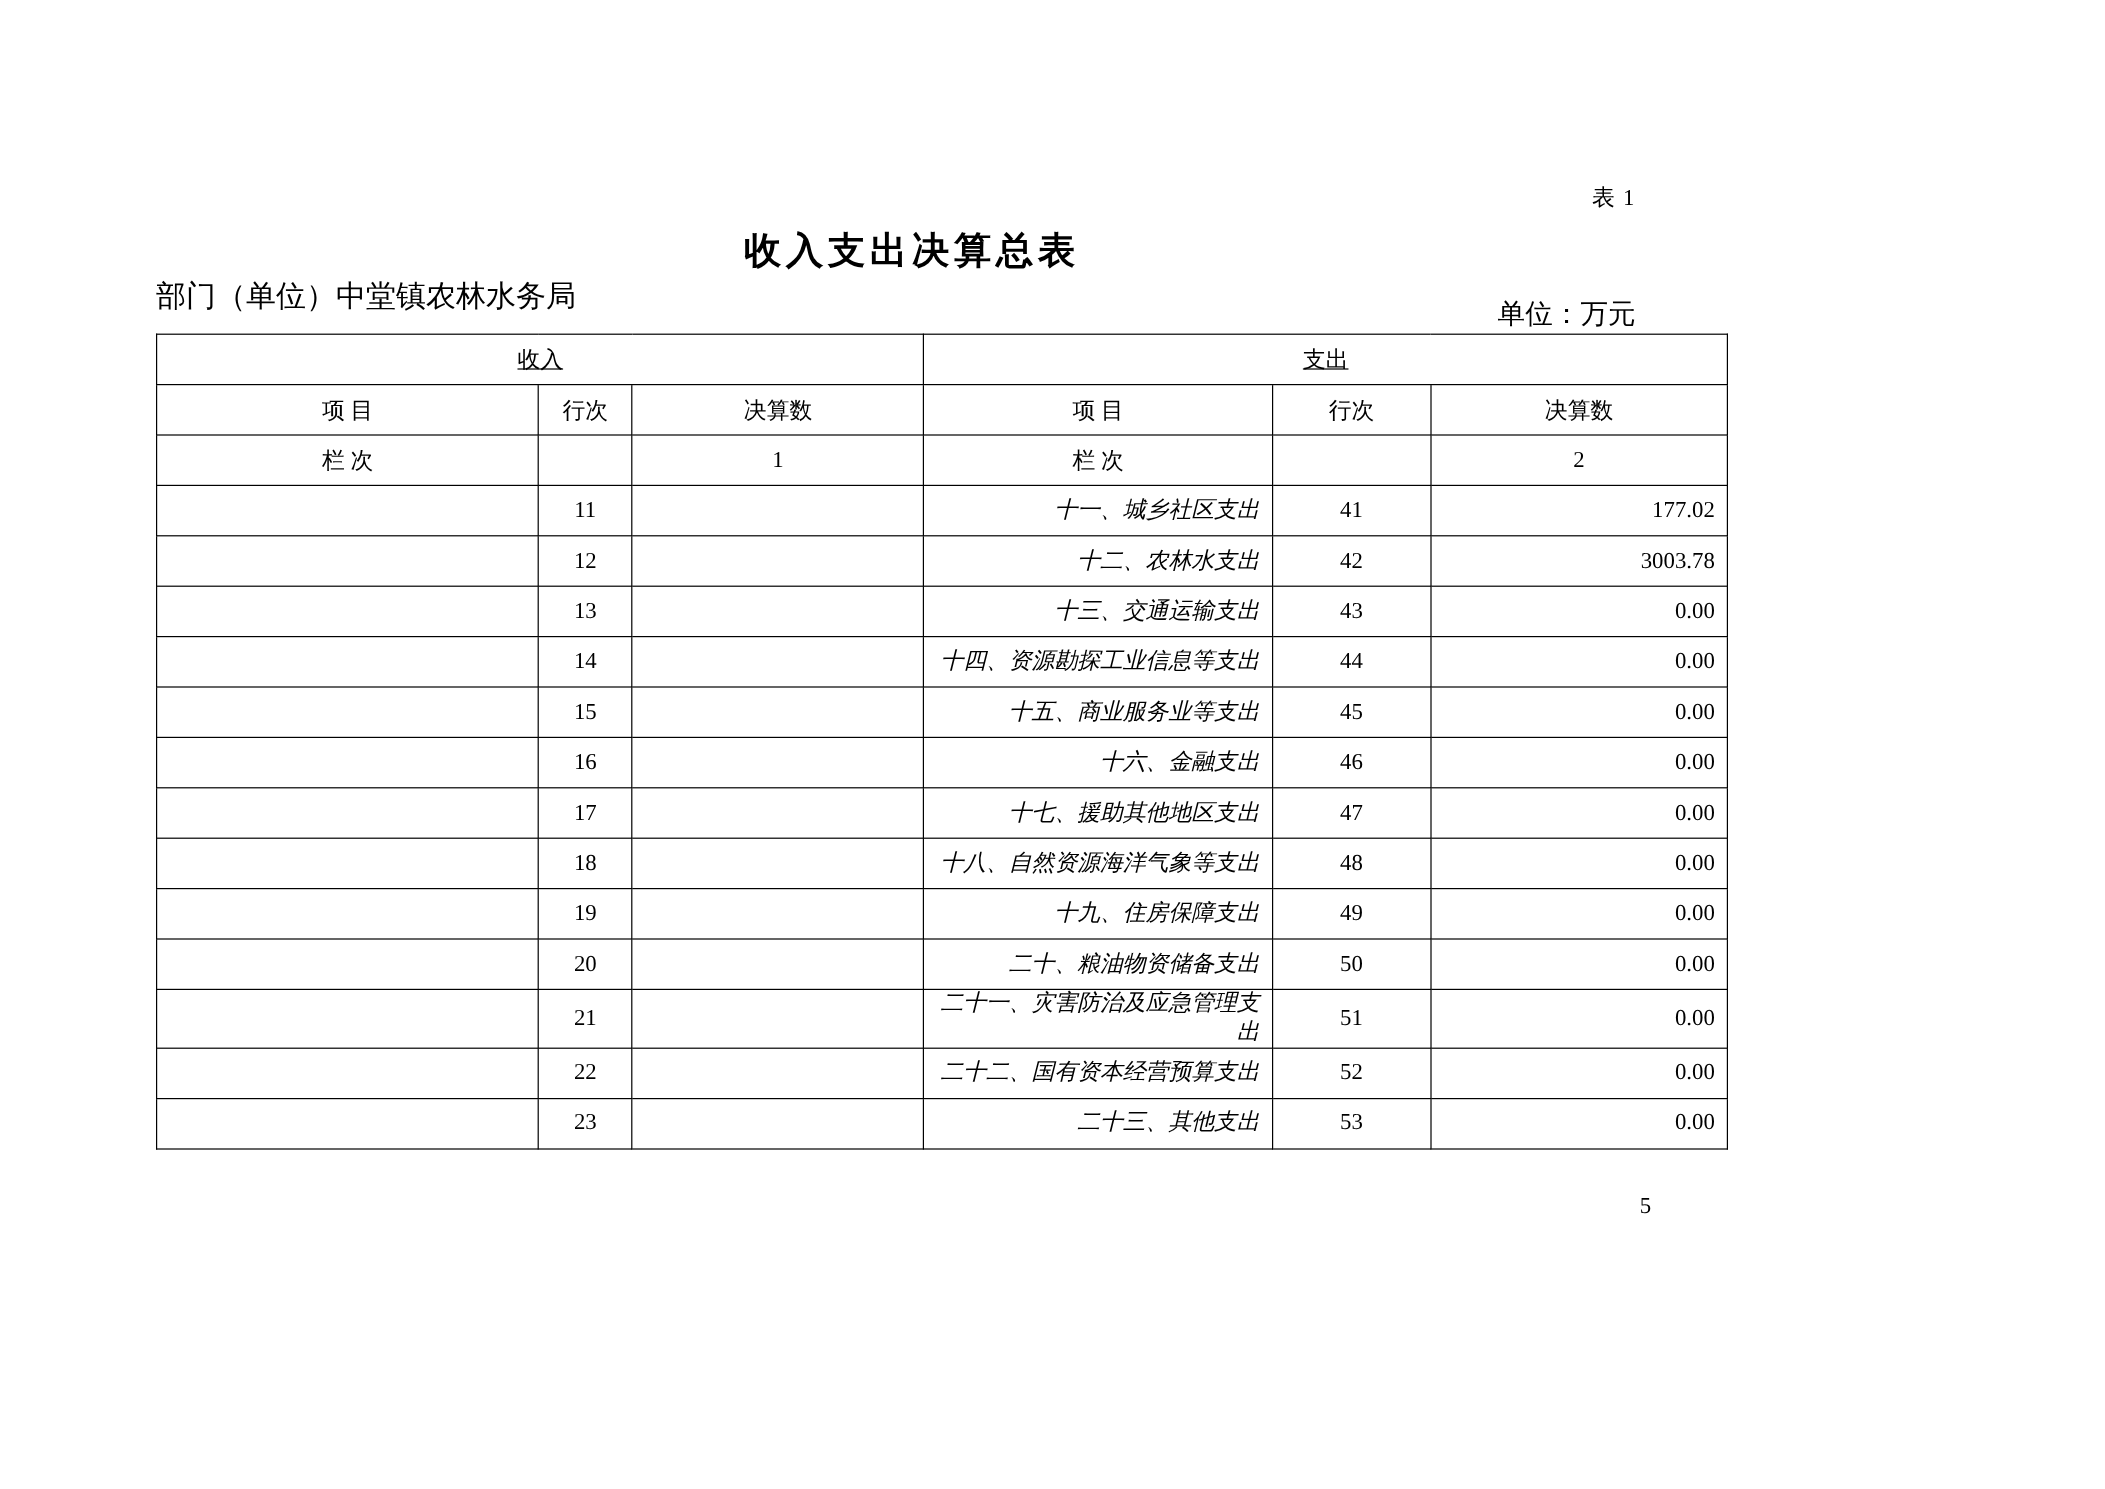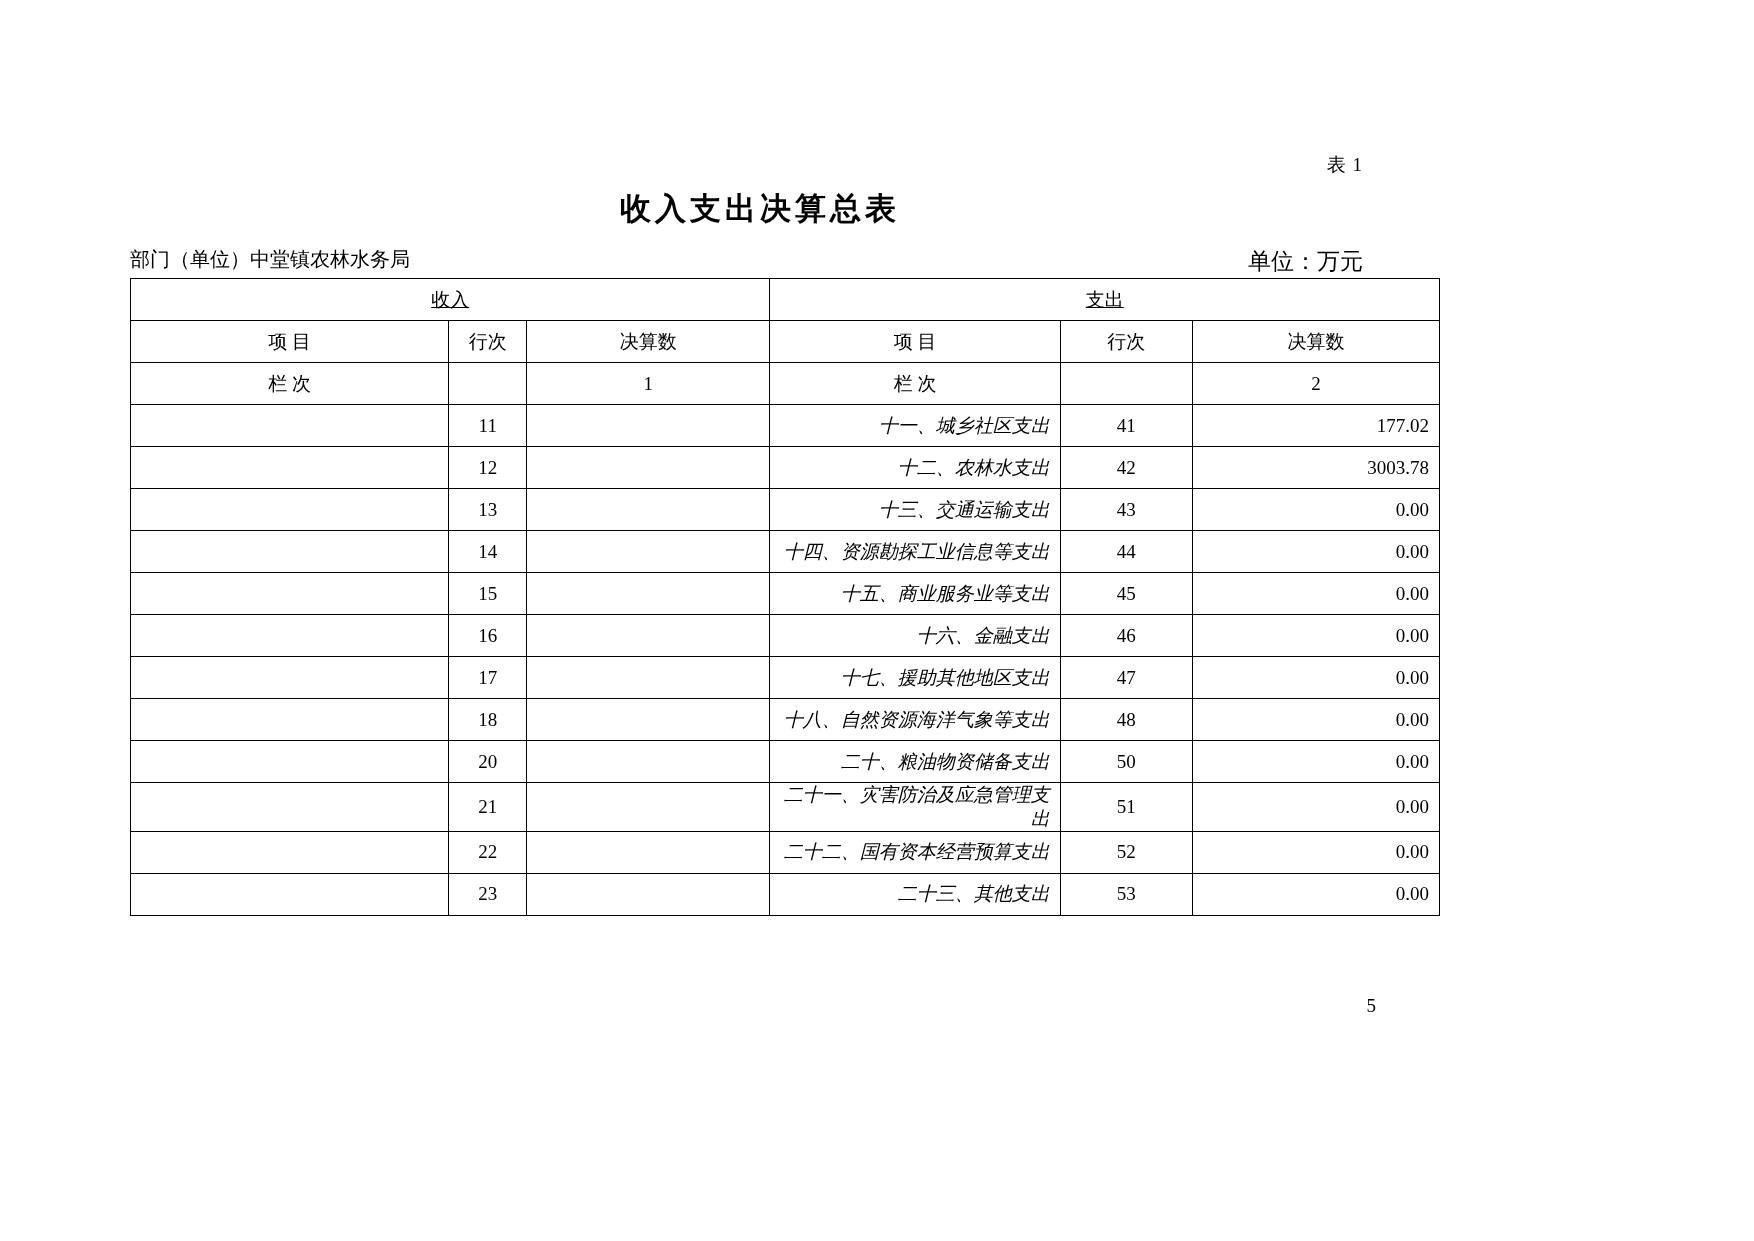--- a/index.html
+++ b/index.html
@@ -36,22 +36,22 @@
     text-align: center;
     font-size: 31px;
     font-weight: bold;
     letter-spacing: 4px;
     font-family: "DejaVu Sans", sans-serif;
     padding-left: 12px;
   }
   .dept-line {
     position: absolute;
     left: 130px;
-    top: 246px;
-    font-size: 20px;
+    top: 230px;
+    font-size: 25px;
   }
   .unit-line {
     position: absolute;
     right: 145px;
     top: 246px;
     font-size: 23px;
   }
   table.main {
     position: absolute;
     left: 130px;
@@ -195,20 +195,28 @@
         <tr>
           <td class="left"></td>
           <td class="center">18</td>
           <td class="right"></td>
           <td class="left wrap-cell">十八、自然资源海洋气象等支出</td>
           <td class="center">48</td>
           <td class="right">0.00</td>
         </tr>
         <tr>
           <td class="left"></td>
+          <td class="center">19</td>
+          <td class="right"></td>
+          <td class="left wrap-cell">十九、住房保障支出</td>
+          <td class="center">49</td>
+          <td class="right">0.00</td>
+        </tr>
+        <tr>
+          <td class="left"></td>
           <td class="center">20</td>
           <td class="right"></td>
           <td class="left wrap-cell">二十、粮油物资储备支出</td>
           <td class="center">50</td>
           <td class="right">0.00</td>
         </tr>
         <tr>
           <td class="left"></td>
           <td class="center">21</td>
           <td class="right"></td>

